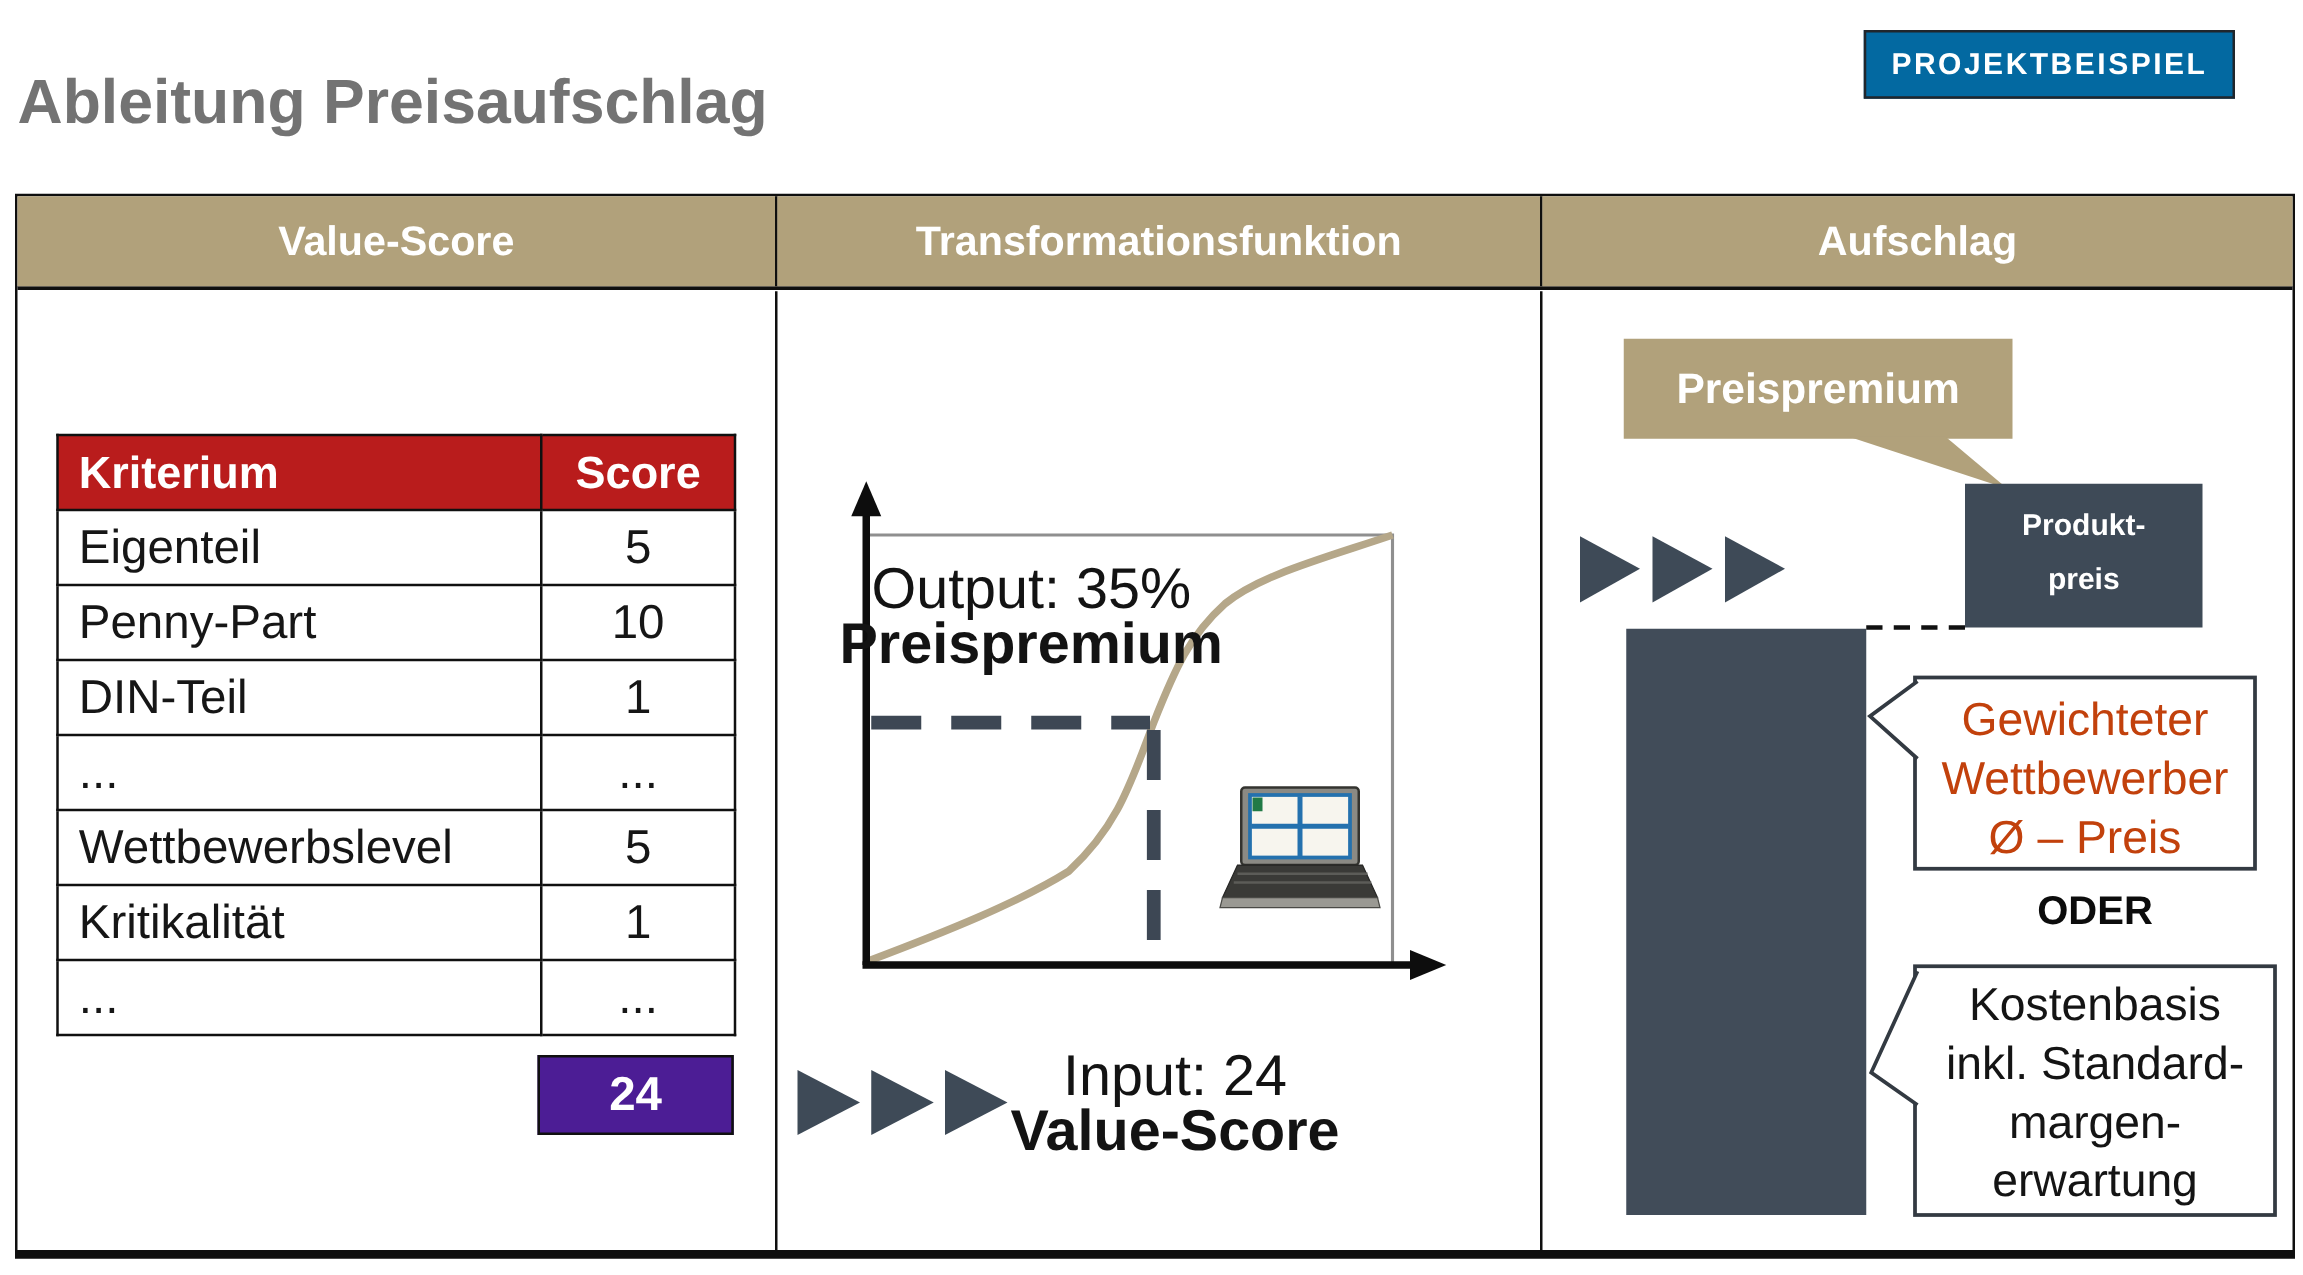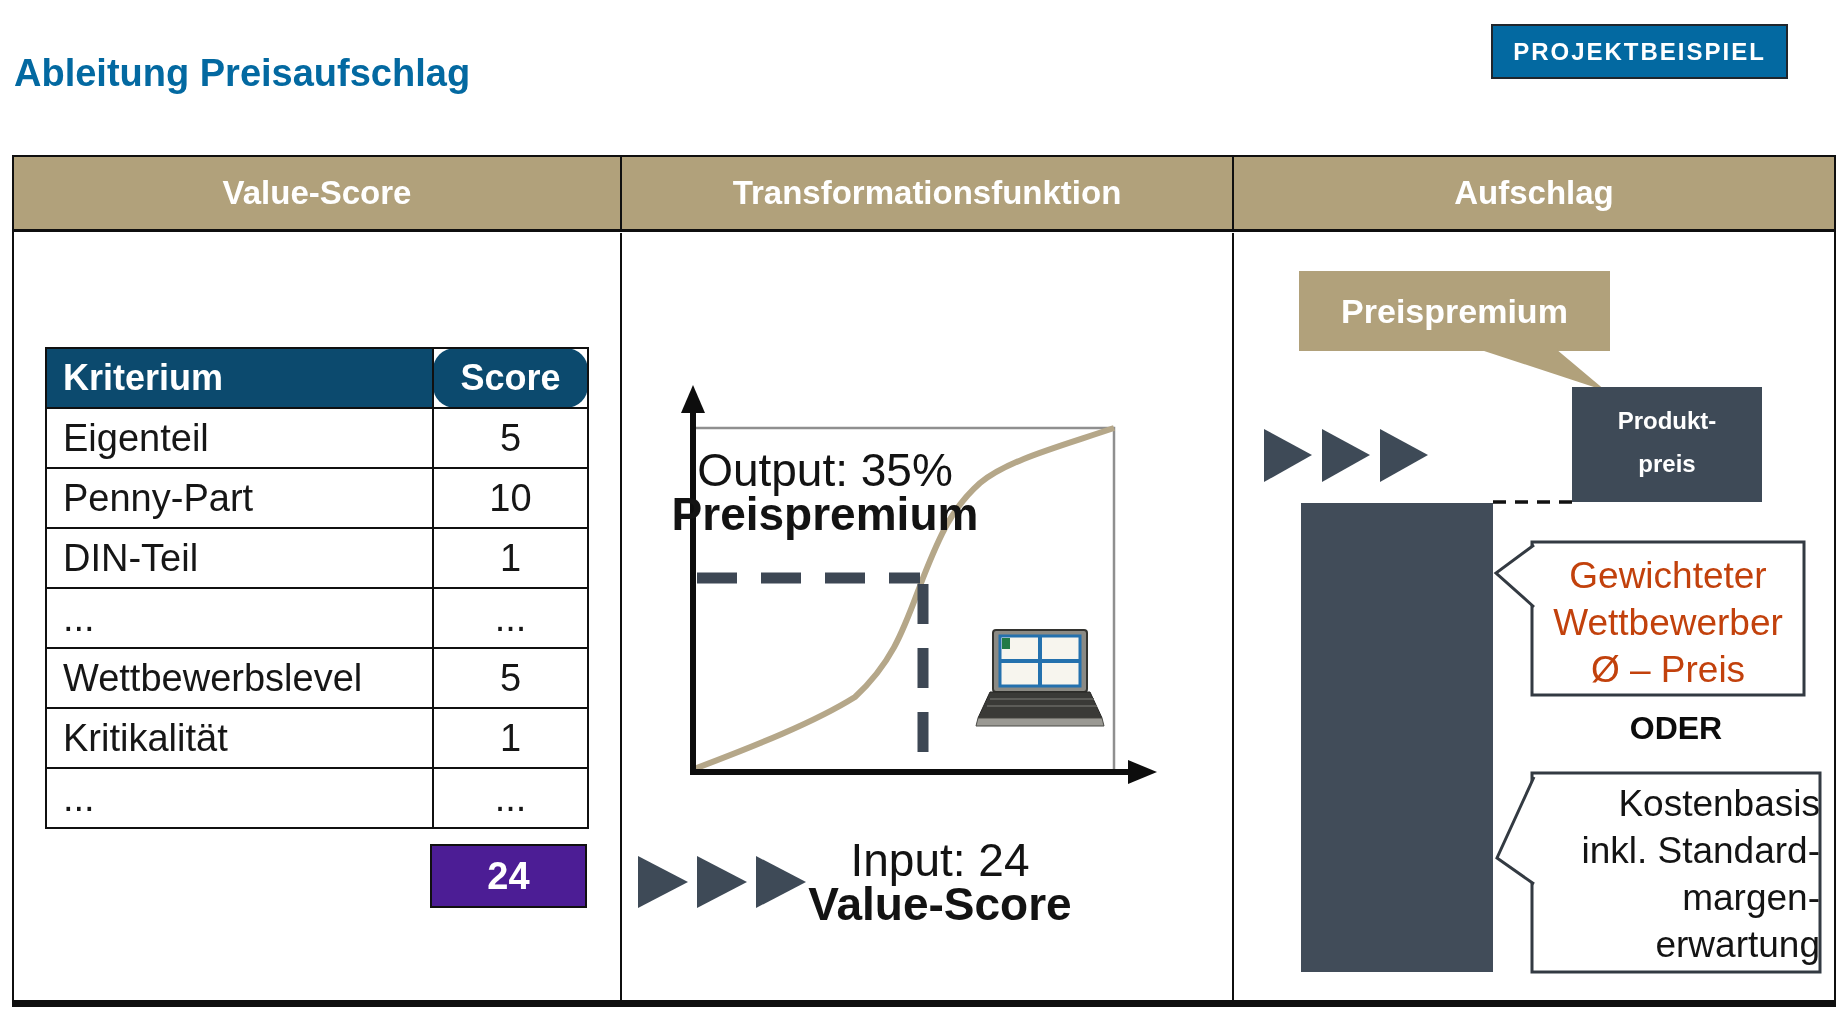--- a/index.html
+++ b/index.html
@@ -1,61 +1,61 @@
 <!DOCTYPE html>
 <html><head>
 <meta charset="utf-8">
 <style>
   html,body{margin:0;padding:0;background:#ffffff;}
   #slide{position:relative;width:1842px;height:1020px;background:#ffffff;overflow:hidden;
          font-family:"Liberation Sans", sans-serif;}
   .abs{position:absolute;}
   
-  #page-title{left:14px;top:52px;font-size:38px;font-weight:bold;color:#0369a1;letter-spacing:0px;}
+  #page-title{left:14px;top:52px;font-size:50px;font-weight:bold;color:#737373;letter-spacing:0px;}
   #badge{left:1491px;top:24px;width:297px;height:55px;background:#0369a1;border:2px solid #20262c;
          color:#ffffff;font-size:24px;font-weight:bold;letter-spacing:2px;
          display:flex;align-items:center;justify-content:center;box-sizing:border-box;}
   
   #big-table{left:12px;top:155px;width:1824px;height:852px;border:2px solid #0f0f0f;
              border-bottom-width:7px;box-sizing:border-box;background:#ffffff;}
   #big-header{position:absolute;left:0;top:0;width:100%;height:75px;display:flex;
               border-bottom:3px solid #0f0f0f;box-sizing:border-box;}
   .big-th{background:#b1a17b;color:#ffffff;font-size:33px;font-weight:bold;
           display:flex;align-items:center;justify-content:center;box-sizing:border-box;}
   .big-th.c1{width:608px;border-right:2px solid #0f0f0f;}
   .big-th.c2{width:612px;border-right:2px solid #0f0f0f;}
   .big-th.c3{flex:1;}
   .col-divider{width:2px;background:#0f0f0f;top:233px;height:767px;}
   
   #score-table{left:45px;top:347px;border-collapse:collapse;z-index:2;}
   #score-table td,#score-table th{border:2px solid #101010;font-size:38px;color:#161616;
       height:60px;padding:0;box-sizing:border-box;}
-  #score-table th{background:#0c4a6e;color:#ffffff;font-weight:bold;font-size:36px;}
+  #score-table th{background:#b91c1c;color:#ffffff;font-weight:bold;font-size:36px;}
   .crit-col{width:387px;text-align:left;padding-left:16px !important;}
-  .score-col{width:155px;text-align:center;border-radius:22px;}
+  .score-col{width:155px;text-align:center;}
   th.crit-col{padding-left:16px;}
   #total-cell{left:430px;top:844px;width:157px;height:64px;background:#4c1d95;border:2px solid #101010;
       color:#ffffff;font-size:38px;font-weight:bold;display:flex;align-items:center;justify-content:center;
       box-sizing:border-box;z-index:2;}
   
   .chart-label{z-index:2;text-align:center;color:#131313;font-size:46px;line-height:44px;}
   #output-label{left:665px;top:448px;width:320px;}
   #input-label{left:780px;top:838px;width:320px;}
   .lbl-bold{font-weight:bold;}
   
   #premium-bubble-label{left:1299px;top:271px;width:311px;height:80px;z-index:2;color:#ffffff;
       font-size:34px;font-weight:bold;display:flex;align-items:center;justify-content:center;}
   #product-price-label{left:1572px;top:399px;width:190px;z-index:2;color:#ffffff;font-size:24px;
       font-weight:bold;text-align:center;line-height:43px;}
   #competitor-bubble-label{left:1532px;top:552px;width:272px;z-index:2;color:#c2410c;font-size:37px;
       text-align:center;line-height:47px;}
   #or-label{left:1532px;top:710px;width:288px;z-index:2;color:#0c0c0c;font-size:32px;font-weight:bold;
       text-align:center;}
   #cost-bubble-label{left:1532px;top:780px;width:288px;z-index:2;color:#141414;font-size:37px;
-      text-align:right;line-height:47px;}
+      text-align:center;line-height:47px;}
   svg{position:absolute;left:0;top:0;z-index:1;}
 </style>
 </head>
 <body>
 
 <div id="slide">
 
   <div class="abs" id="page-title">Ableitung Preisaufschlag</div>
   <div class="abs" id="badge">PROJEKTBEISPIEL</div>
 

